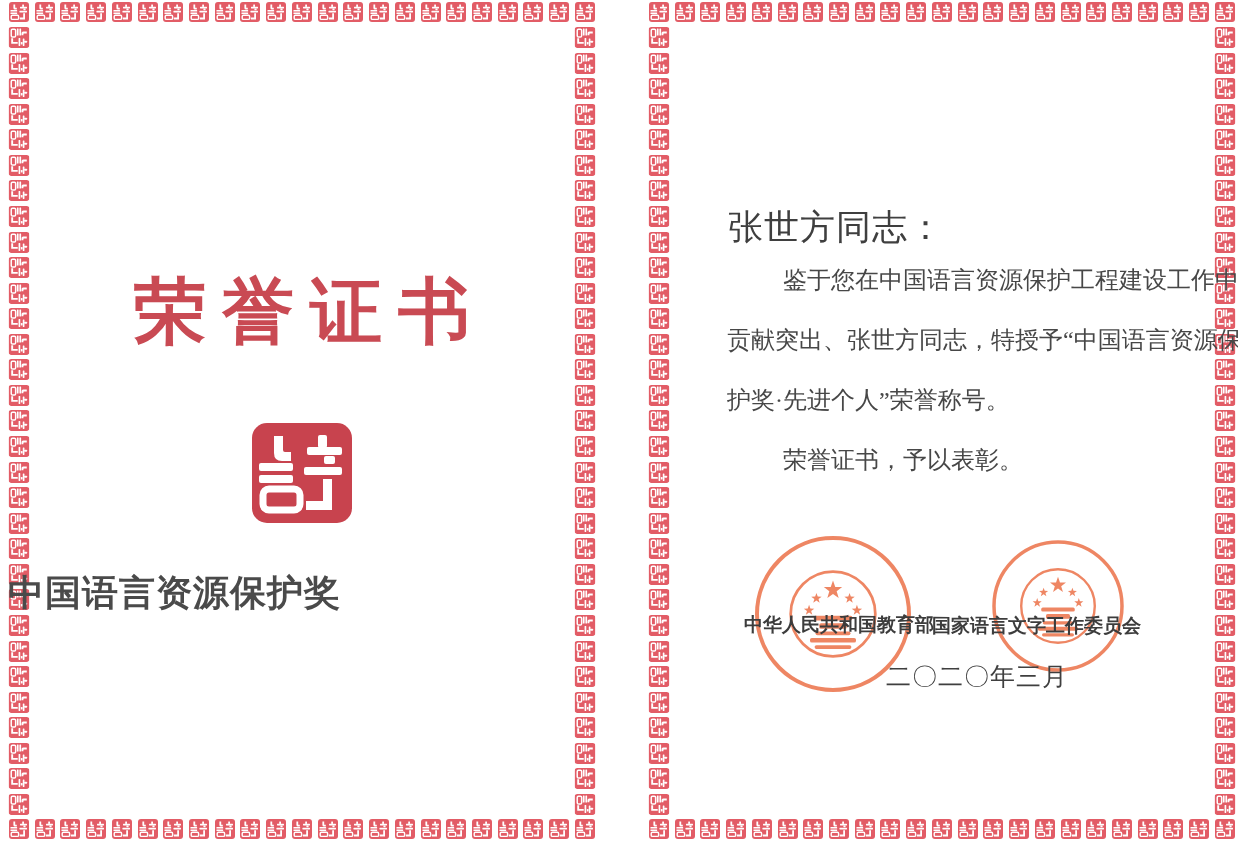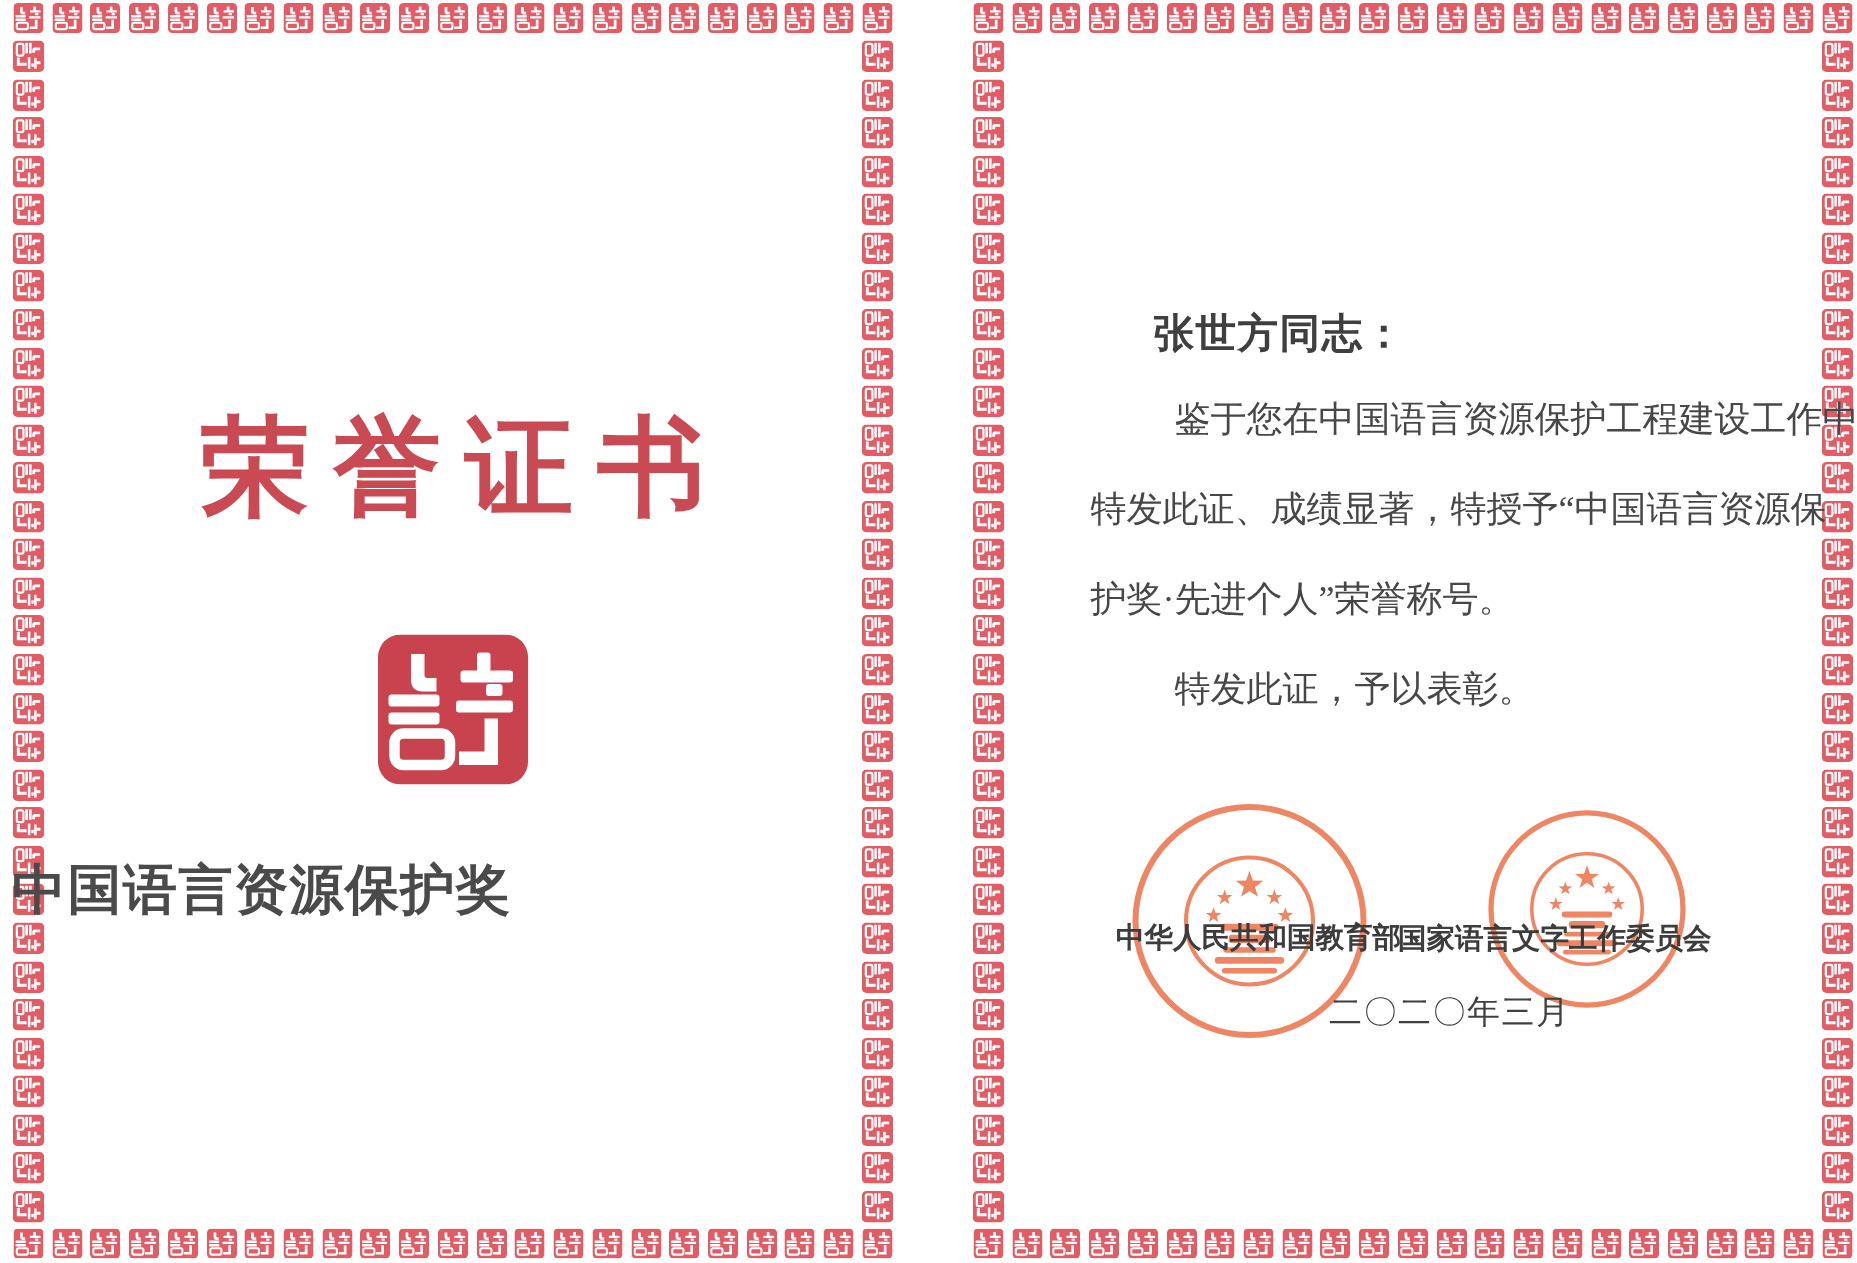--- a/index.html
+++ b/index.html
@@ -46,22 +46,22 @@
     text-align:left;
     font-size:36px; font-weight:bold;
     color:#4a4a4a;
     letter-spacing:1px;
     white-space:nowrap;
   }
 
   
   .salutation {
     position:absolute; left:80px; top:202px;
-    font-size:27px; font-weight:bold; color:#3f3f3f;
-    letter-spacing:1px; white-space:nowrap;margin-left:41px;
+    font-size:35px; font-weight:normal; color:#3f3f3f;
+    letter-spacing:1px; white-space:nowrap;
   }
   .body-text {
     position:absolute; left:79px; top:248px; width:470px;
     font-size:24px; color:#474747; z-index:2;
   }
   .body-text .line { line-height:60px; white-space:nowrap; }
   .body-text .line.indent { text-indent:56px; }
 
   .stamp { position:absolute; z-index:1; opacity:0.82; color:#eb6c42; }
   .stamp svg { width:100%; height:100%; display:block; }
@@ -70,21 +70,21 @@
 
   .issuer {
     position:absolute; z-index:3;
     font-size:19px; font-weight:bold; color:#3c3c3c;
     white-space:nowrap; letter-spacing:0px;
   }
   .issuer-left  { left:96px;  top:610px; }
   .issuer-right { left:284px; top:611px; }
   .cert-date {
     position:absolute; z-index:3; left:238px; top:658px;
-    font-size:22px; color:#3f3f3f; white-space:nowrap; letter-spacing:1px;
+    font-size:25px; color:#3f3f3f; white-space:nowrap; letter-spacing:1px;
   }
 
   .stamp-ring-text { font-family:"Liberation Serif","DejaVu Serif",serif; font-weight:bold; }
 </style>
 </head>
 <body>
 
 <svg width="0" height="0" style="position:absolute" aria-hidden="true">
   <defs>
 
@@ -1234,23 +1234,23 @@
           <svg viewBox="0 0 100 100" aria-hidden="true">
             <use href="#logo-mark"></use>
           </svg>
         </span>
       </div>
 
     <div class="salutation">张世方同志：</div>
 
     <div class="body-text">
       <div class="line indent">鉴于您在中国语言资源保护工程建设工作中</div>
-      <div class="line">特发此证、成绩显著，特授予“中国语言资源保</div>
+      <div class="line">贡献突出、张世方同志，特授予“中国语言资源保</div>
       <div class="line">护奖·先进个人”荣誉称号。</div>
-      <div class="line indent">特发此证，予以表彰。</div>
+      <div class="line indent">荣誉证书，予以表彰。</div>
     </div>
 
     <div class="stamp stamp-left">
       <svg viewBox="0 0 164 164">
         <circle cx="82" cy="82" r="76" fill="none" stroke="currentColor" stroke-width="4"></circle>
         <use href="#emblem" x="36" y="36" width="92" height="92"></use>
         <path id="ringL" d="M82,148 A66,66 0 1,1 81.9,147.999" fill="none"></path>
         <text class="stamp-ring-text" font-size="21" letter-spacing="9" fill="currentColor">
           <textPath href="#ringL" startOffset="64">中华人民共和国教育部</textPath>
         </text>

